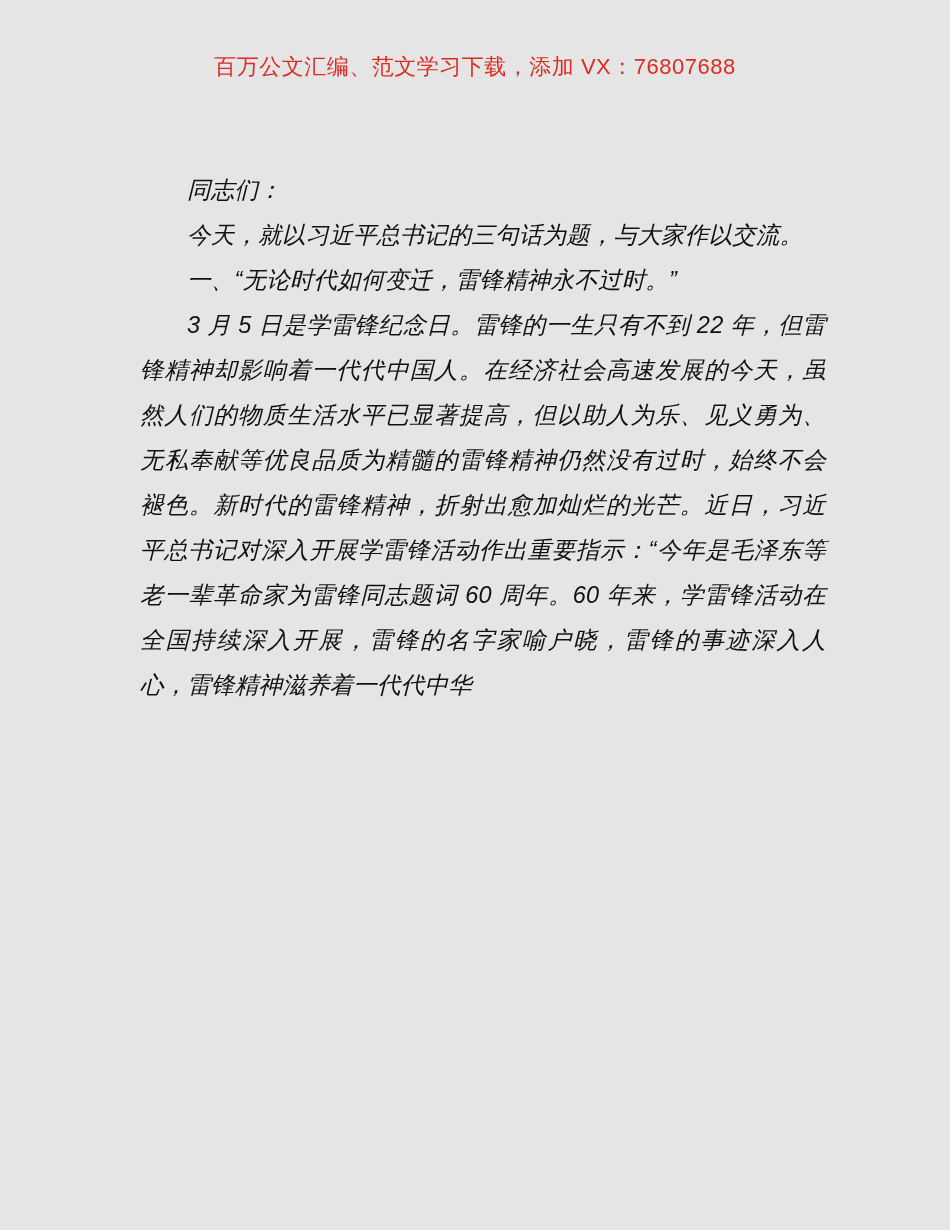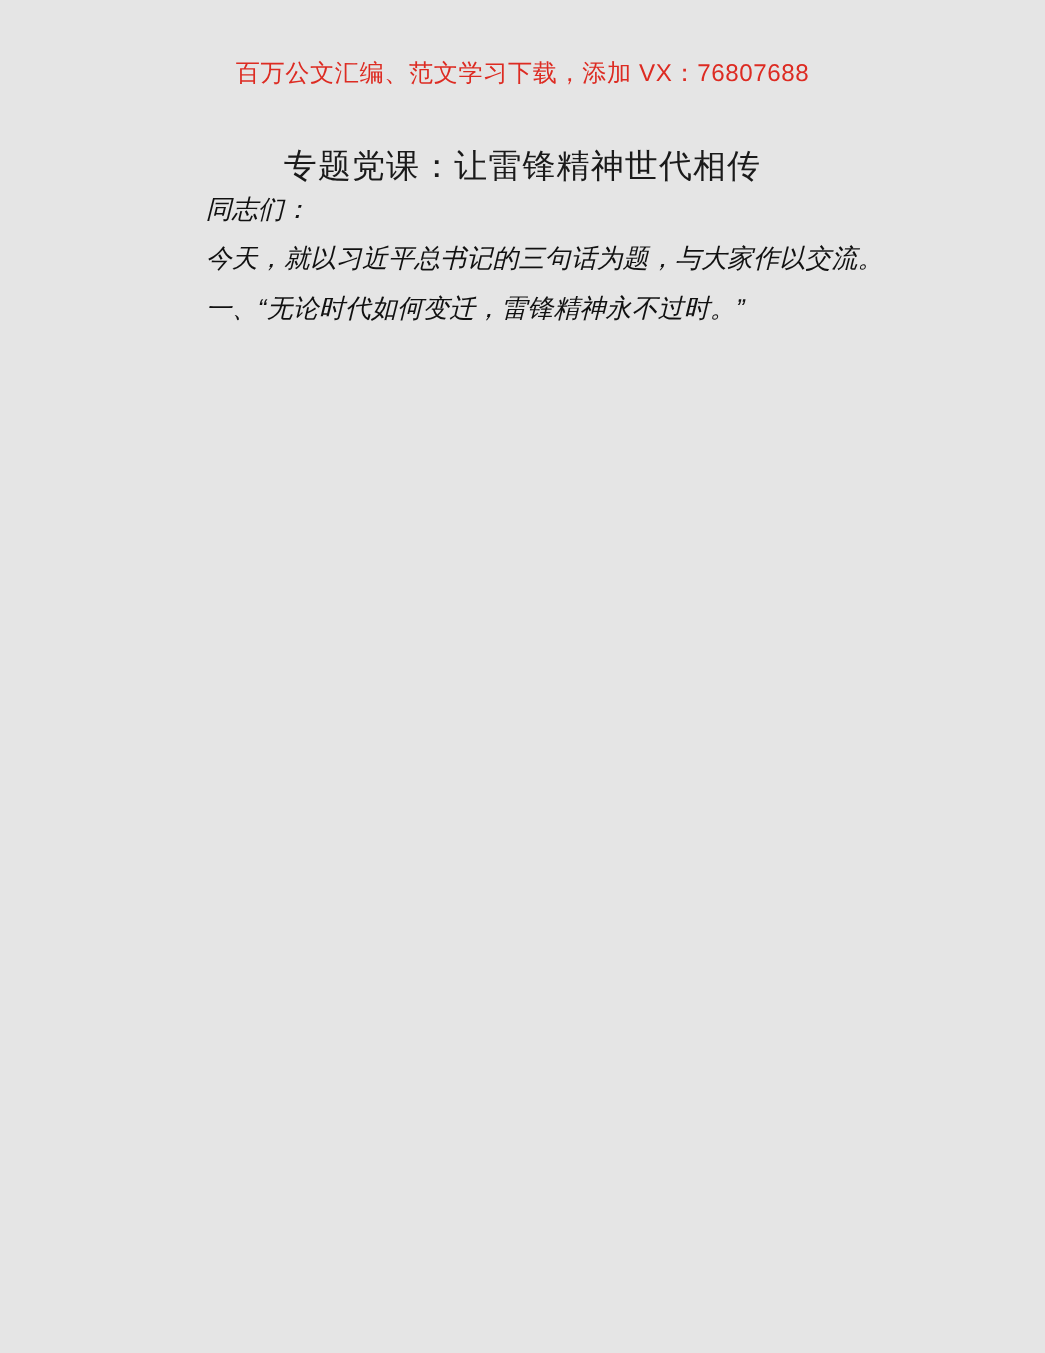--- a/index.html
+++ b/index.html
@@ -72,27 +72,27 @@
     text-indent: 2em;
   }
 </style>
 </head>
 <body>
 
 <div class="page">
 
   <div class="promo-header">百万公文汇编、范文学习下载，添加 VX：76807688</div>
 
-  <h1 class="doc-title">专题党课：让雷锋精神世代相传</h1>
 
   <div class="body-block">
 
     <p class="para indent">同志们：</p>
 
 
     <p class="para indent">今天，就以习近平总书记的三句话为题，与大家作以交流。</p>
 
     <p class="para indent">一、“无论时代如何变迁，雷锋精神永不过时。”</p>
 
+    <p class="para indent">3 月 5 日是学雷锋纪念日。雷锋的一生只有不到 22 年，但雷锋精神却影响着一代代中国人。在经济社会高速发展的今天，虽然人们的物质生活水平已显著提高，但以助人为乐、见义勇为、无私奉献等优良品质为精髓的雷锋精神仍然没有过时，始终不会褪色。新时代的雷锋精神，折射出愈加灿烂的光芒。近日，习近平总书记对深入开展学雷锋活动作出重要指示：“今年是毛泽东等老一辈革命家为雷锋同志题词 60 周年。60 年来，学雷锋活动在全国持续深入开展，雷锋的名字家喻户晓，雷锋的事迹深入人心，雷锋精神滋养着一代代中华</p>
 
   </div>
 
 </div>
 
 </body></html>

